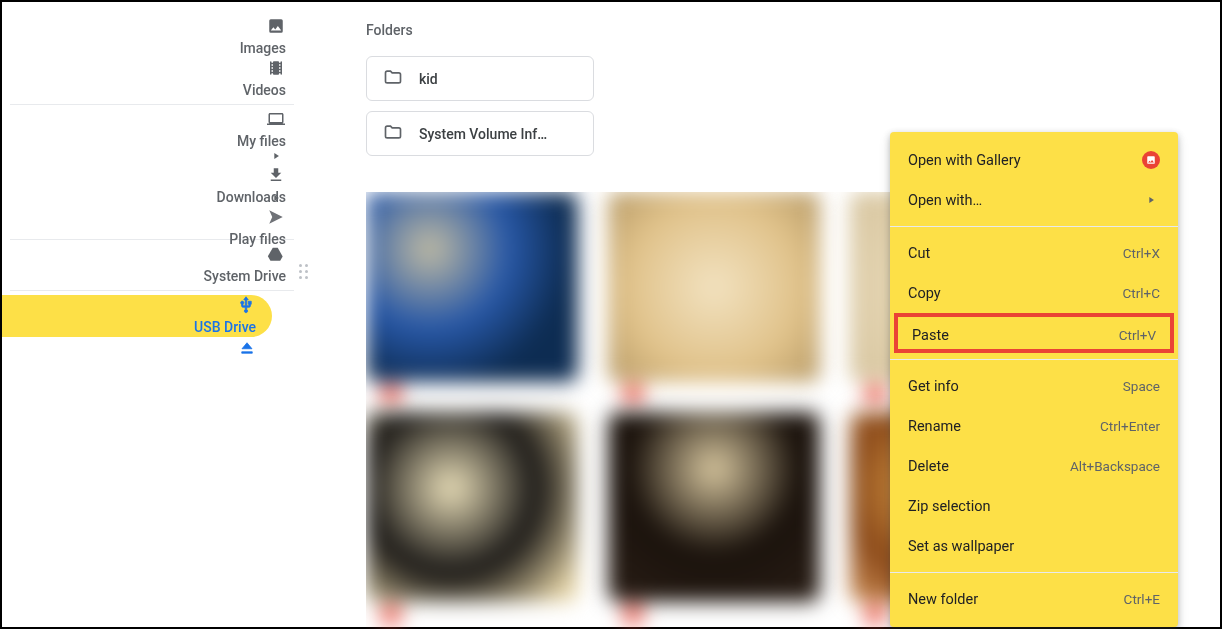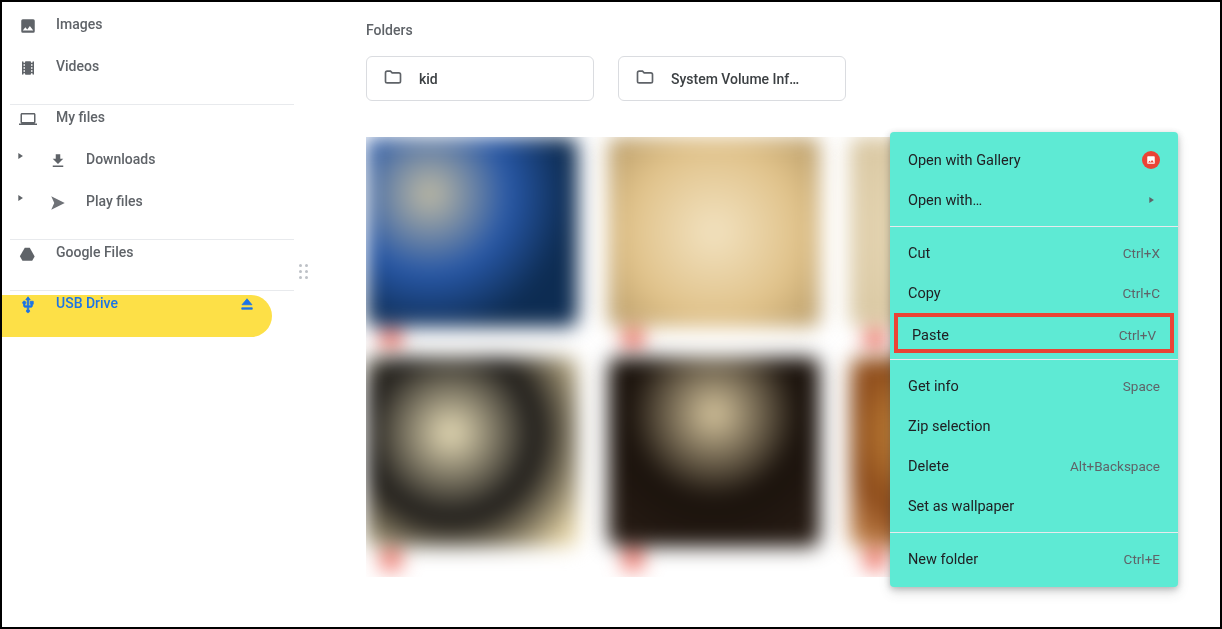--- a/index.html
+++ b/index.html
@@ -20,27 +20,28 @@
     position: relative;
   }
   
   .sidebar {
     width: 300px;
     padding-top: 14px;
     position: relative;
   }
   .side-item {
     display: flex;
-    align-items: flex-start;
+    align-items: flex-end;
     height: 42px;
     padding-left: 16px;
     padding-right: 16px;
-    gap: 18px;
+    gap: 4px;
     color: #5f6368;
     cursor: pointer;
+    flex-direction: column;
   }
   .side-item .icon-slot {
     width: 20px;
     height: 20px;
     display: flex;
     align-items: center;
     justify-content: center;
     flex-shrink: 0;
   }
   .side-item .label {
@@ -90,22 +91,23 @@
     position: relative;
   }
   .section-label {
     font-size: 14px;
     color: #5f6368;
     font-weight: 500;
     margin-bottom: 18px;
   }
   .folder-row {
     display: flex;
-    gap: 24px;
+    gap: 10px;
     margin-bottom: 36px;
+    flex-direction: column;
   }
   .folder-card {
     width: 228px;
     height: 45px;
     border: 1px solid #dadce0;
     border-radius: 6px;
     display: flex;
     align-items: center;
     padding: 0 16px;
     gap: 16px;
@@ -146,21 +148,21 @@
   .dot {
     position:absolute; bottom:-22px; left:16px; width:18px; height:18px;
     background:#ea4335; border-radius:4px; filter:blur(2px);
   }
   
   .context-menu {
     position: absolute;
     top: 130px;
     right: 42px;
     width: 288px;
-    background: #5eead4;
+    background: #fde047;
     border-radius: 4px;
     box-shadow: 0 2px 6px rgba(60,64,67,.3), 0 6px 12px rgba(60,64,67,.15);
     padding: 8px 0;
     z-index: 10;
   }
   .menu-item {
     display: flex;
     align-items: center;
     justify-content: space-between;
     padding: 0 18px;
@@ -257,21 +259,21 @@
     </div>
 
     <div class="divider"></div>
 
     <div class="side-item">
       <span class="icon-slot">
         <svg width="18" height="18" viewBox="0 0 24 24" fill="#5f6368">
             <path d="M7.71 3.5L1.15 15l3.43 6h13l3.27-5.67L14.29 3.5H7.71z"></path>
           </svg>
       </span>
-      <span class="label">Google Files</span>
+      <span class="label">System Drive</span>
     </div>
 
     <div class="divider"></div>
 
     <div class="side-item active">
       <span class="icon-slot">
         <svg width="18" height="18" viewBox="0 0 24 24" fill="#1a73e8">
             <path d="M15 7v4h1v2h-3V5h2l-3-4-3 4h2v8H8v-2.07c.7-.37 1.2-1.08 1.2-1.93 0-1.21-.99-2.2-2.2-2.2S4.8 7.79 4.8 9c0 .85.5 1.56 1.2 1.93V13c0 1.11.89 2 2 2h3v3.05c-.71.37-1.2 1.1-1.2 1.95 0 1.22.99 2.2 2.2 2.2s2.2-.98 2.2-2.2c0-.85-.49-1.58-1.2-1.95V15h3c1.11 0 2-.89 2-2v-2h1V7h-4z"></path>
           </svg>
       </span>
@@ -372,27 +374,31 @@
         <span>Paste</span>
         <span class="shortcut">Ctrl+V</span>
       </div>
     </div>
     <div class="menu-sep"></div>
     <div class="menu-item">
       <span>Get info</span>
       <span class="shortcut">Space</span>
     </div>
     <div class="menu-item">
-      <span>Zip selection</span>
+      <span>Rename</span>
+      <span class="shortcut">Ctrl+Enter</span>
     </div>
     <div class="menu-item">
       <span>Delete</span>
       <span class="shortcut">Alt+Backspace</span>
     </div>
     <div class="menu-item">
+      <span>Zip selection</span>
+    </div>
+    <div class="menu-item">
       <span>Set as wallpaper</span>
     </div>
     <div class="menu-sep"></div>
     <div class="menu-item">
       <span>New folder</span>
       <span class="shortcut">Ctrl+E</span>
     </div>
   </div>
 </div>
 

